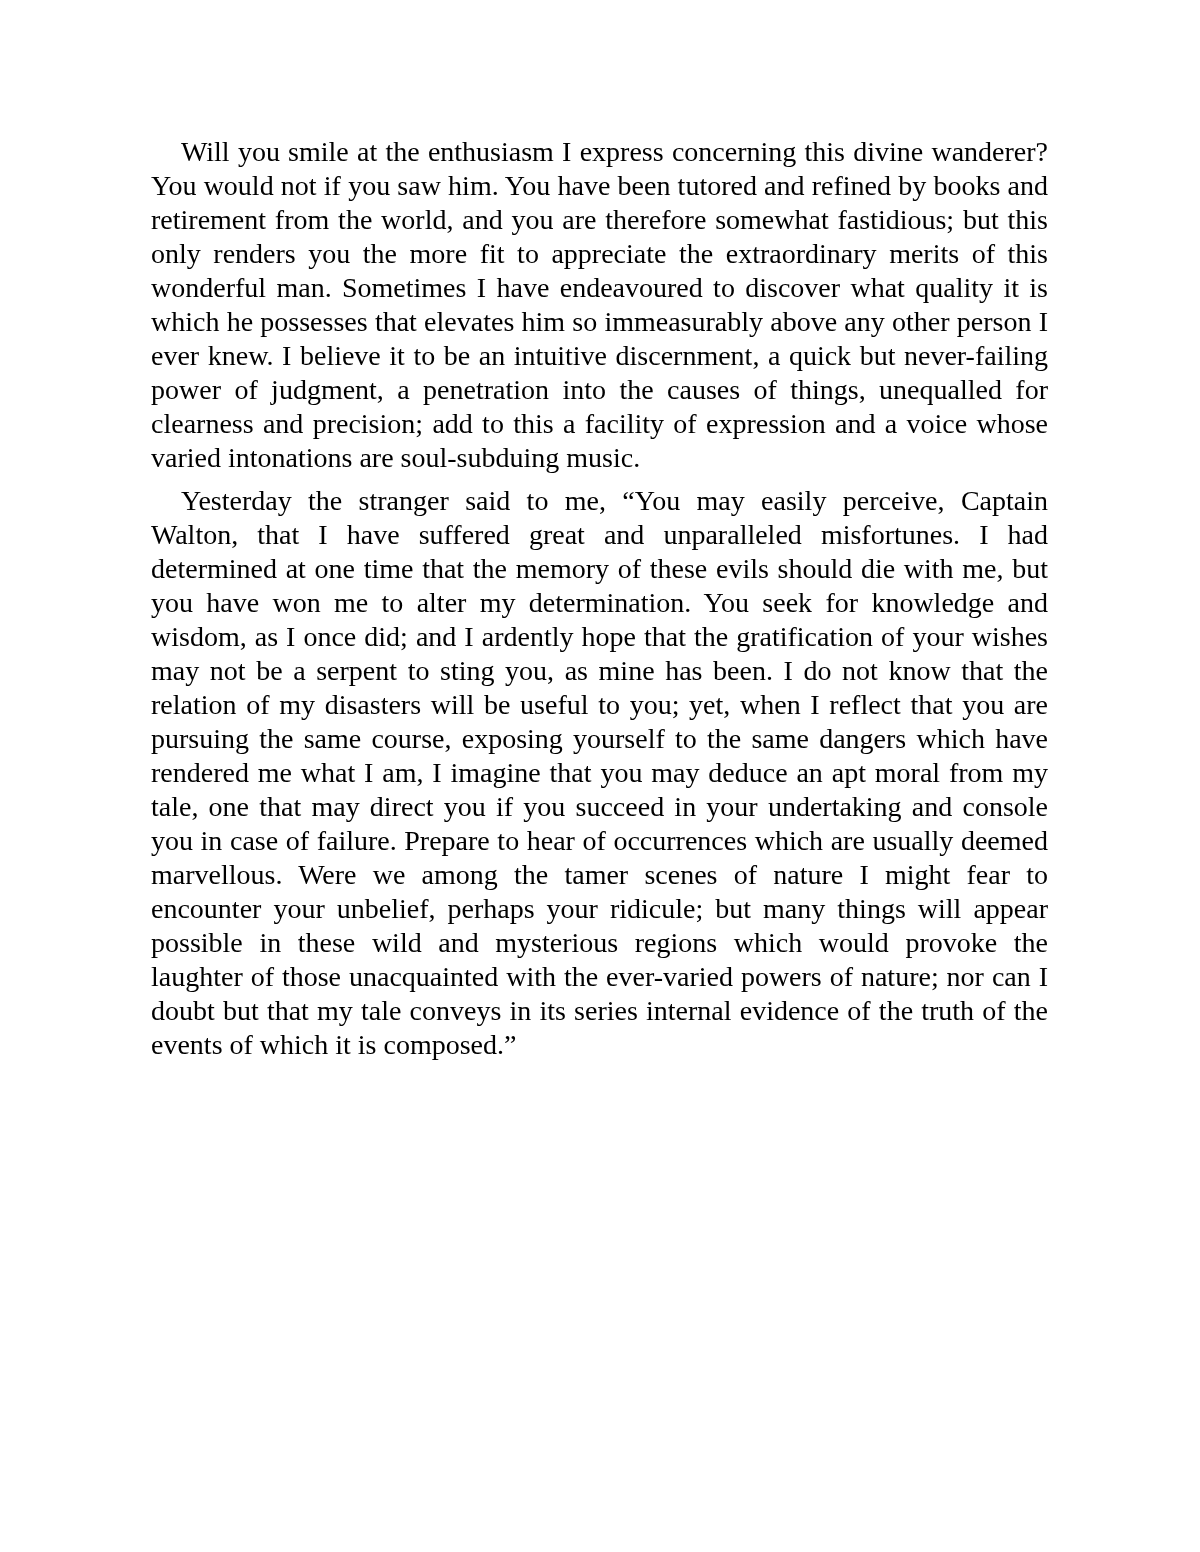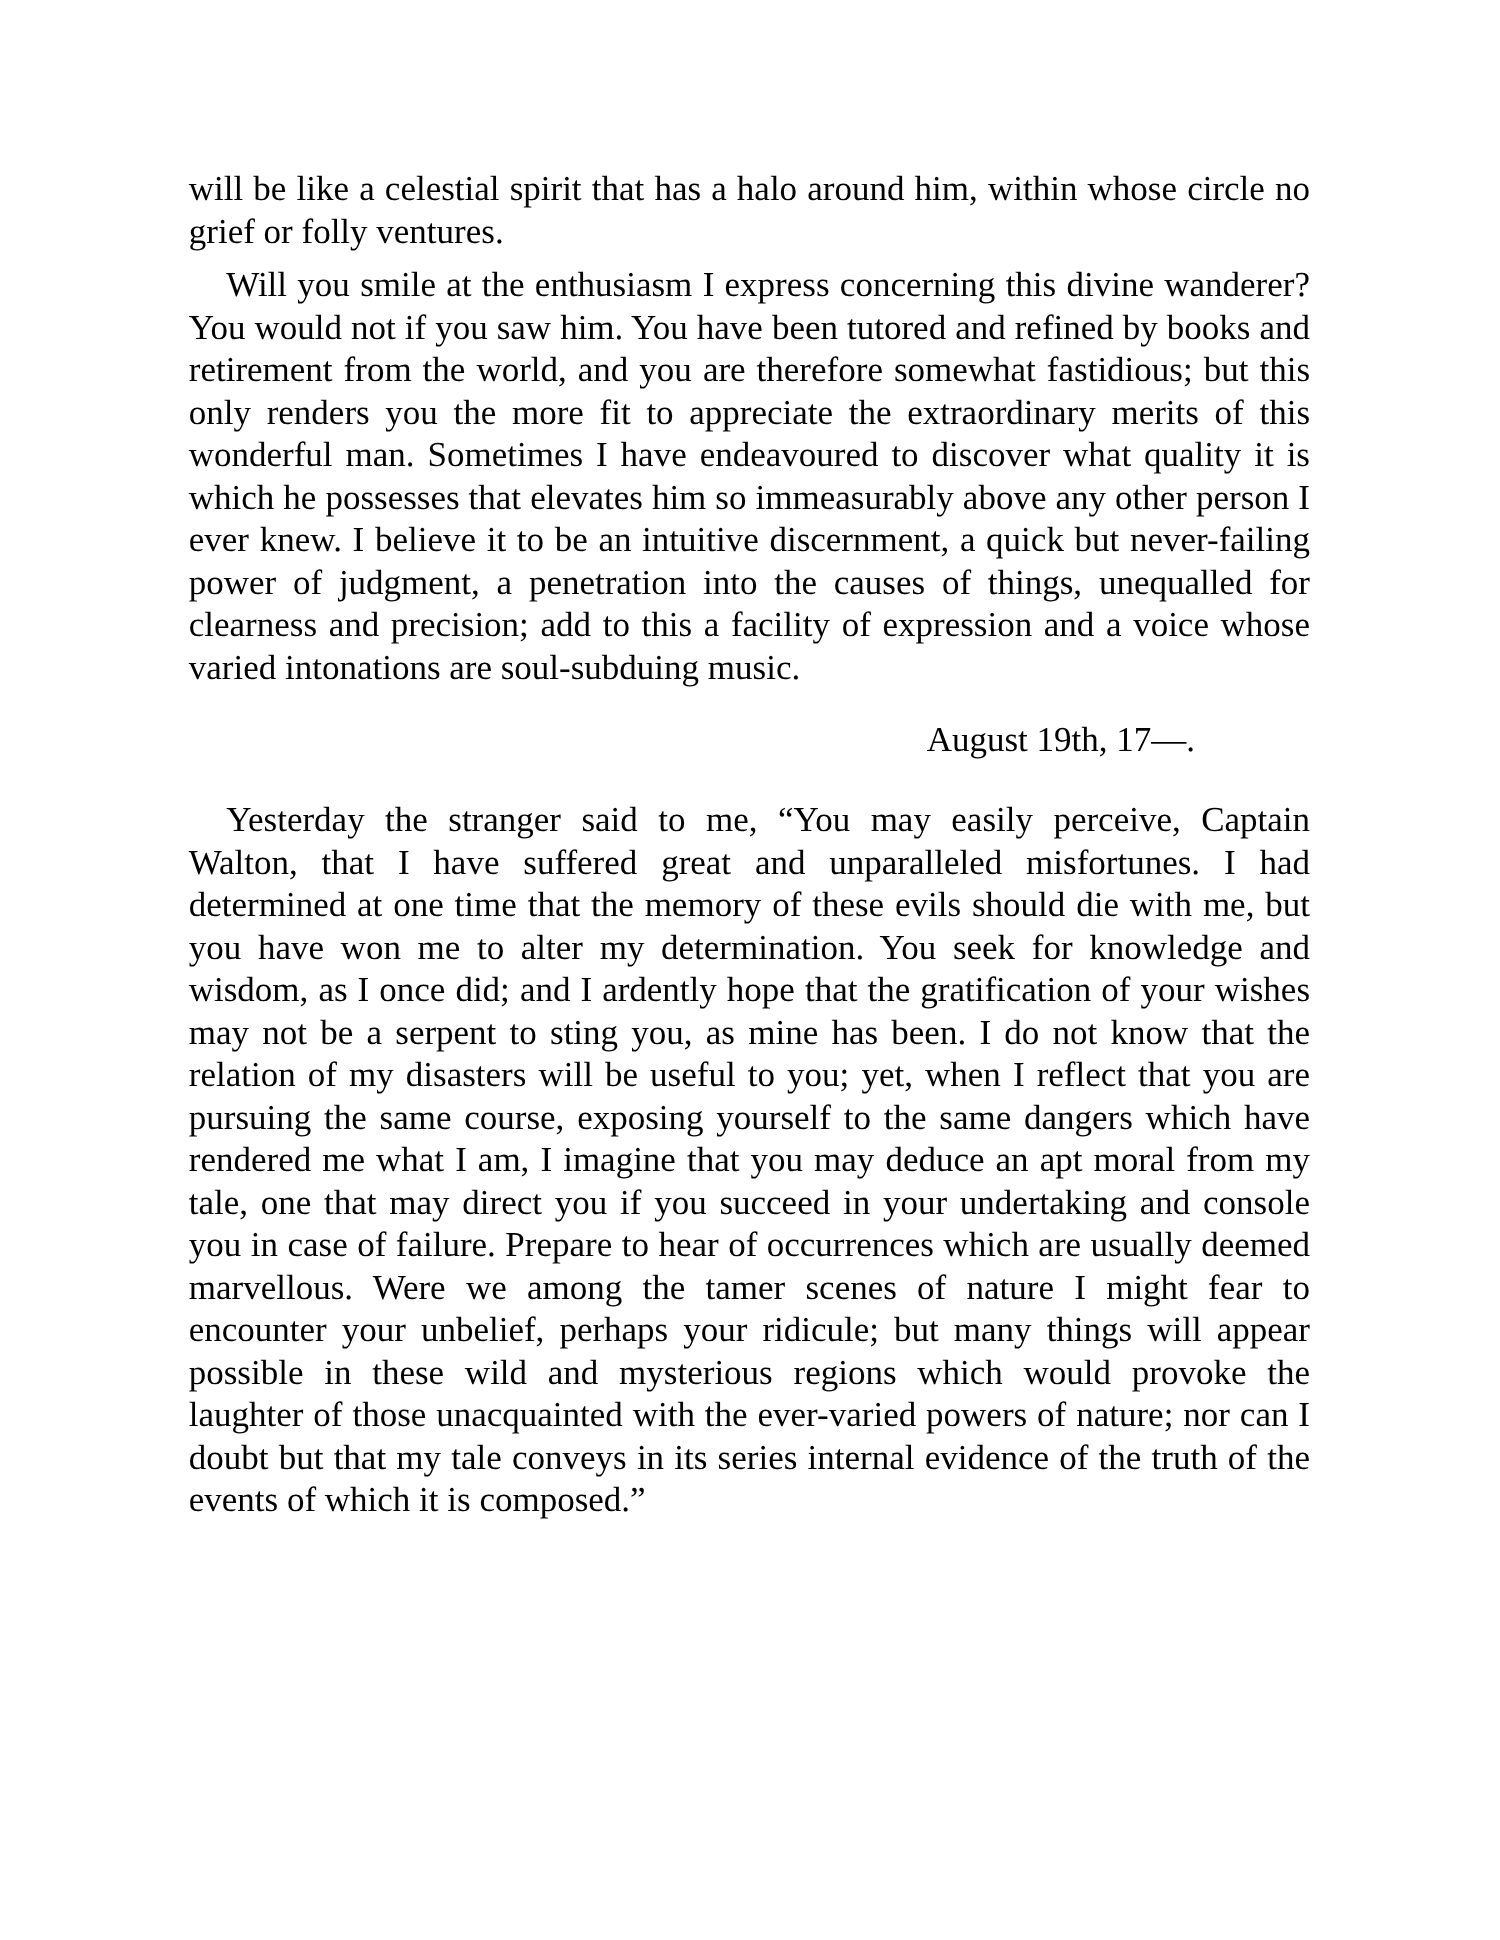--- a/index.html
+++ b/index.html
@@ -33,21 +33,19 @@
     text-indent: 0;
     padding-right: 92px;
     margin-top: 24px;
     margin-bottom: 30px;
   }
 </style>
 </head>
 <body>
 
 <div class="page">
-  <p class="para no-indent">will be like a celestial spirit that has a halo around him, within whose circle no grief or folly ventures.</p>
 
   <p class="para">Will you smile at the enthusiasm I express concerning this divine wanderer? You would not if you saw him. You have been tutored and refined by books and retirement from the world, and you are therefore somewhat fastidious; but this only renders you the more fit to appreciate the extraordinary merits of this wonderful man. Sometimes I have endeavoured to discover what quality it is which he possesses that elevates him so immeasurably above any other person I ever knew. I believe it to be an intuitive discernment, a quick but never-failing power of judgment, a penetration into the causes of things, unequalled for clearness and precision; add to this a facility of expression and a voice whose varied intonations are soul-subduing music.</p>
 
-  <p class="para date-line">August 19th, 17—.</p>
 
   <p class="para">Yesterday the stranger said to me, “You may easily perceive, Captain Walton, that I have suffered great and unparalleled misfortunes. I had determined at one time that the memory of these evils should die with me, but you have won me to alter my determination. You seek for knowledge and wisdom, as I once did; and I ardently hope that the gratification of your wishes may not be a serpent to sting you, as mine has been. I do not know that the relation of my disasters will be useful to you; yet, when I reflect that you are pursuing the same course, exposing yourself to the same dangers which have rendered me what I am, I imagine that you may deduce an apt moral from my tale, one that may direct you if you succeed in your undertaking and console you in case of failure. Prepare to hear of occurrences which are usually deemed marvellous. Were we among the tamer scenes of nature I might fear to encounter your unbelief, perhaps your ridicule; but many things will appear possible in these wild and mysterious regions which would provoke the laughter of those unacquainted with the ever-varied powers of nature; nor can I doubt but that my tale conveys in its series internal evidence of the truth of the events of which it is composed.”</p>
 
 </div>
 
 </body></html>

